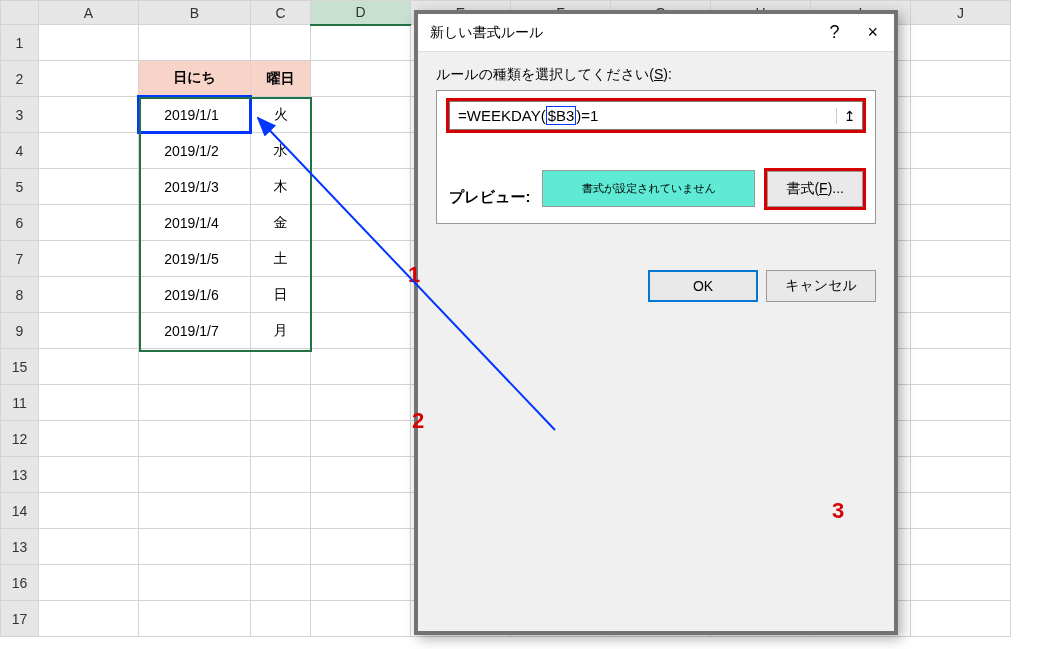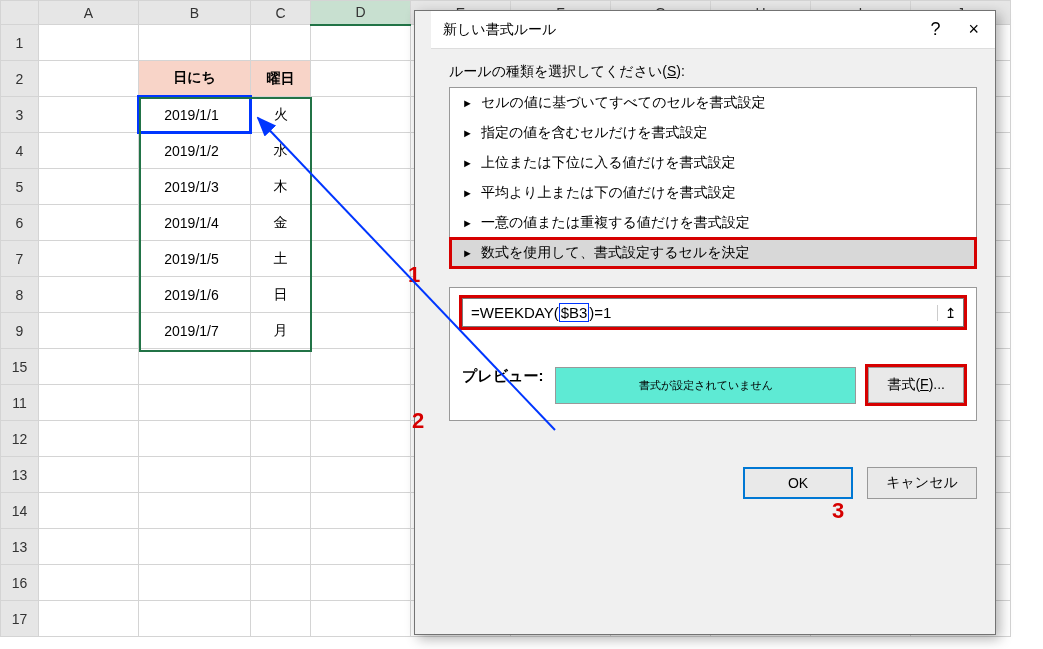--- a/index.html
+++ b/index.html
@@ -66,26 +66,25 @@
       border: 3px solid #0036ff !important;
       text-align: right;
       padding-right: 6px;
     }
     
     
     .dialog {
       position: absolute;
       left: 414px;
       top: 10px;
-      width: 582px;
+      width: 484px;
       height: 625px;
       background: #f0f0f0;
-      border: 1px solid #737373;
+      border: 4px solid #737373;
       box-shadow: 4px 4px 12px rgba(0,0,0,0.3);
-      padding-left: 16px;
     }
     .dialog-titlebar {
       display: flex;
       align-items: center;
       justify-content: space-between;
       padding: 8px 12px;
       background: #fff;
       border-bottom: 1px solid #ddd;
     }
     .titlebar-buttons {
@@ -161,21 +160,21 @@
     .range-btn {
       width: 26px;
       text-align: center;
       border-left: 1px solid #ccc;
       cursor: pointer;
       font-size: 14px;
     }
     
     .preview-row {
       display: flex;
-      align-items: flex-start;
+      align-items: flex-end;
       gap: 12px;
       margin-top: 8px;
     }
     .preview-label {
       font-weight: bold;
       font-size: 15px;
     }
     .preview-box {
       flex: 1;
       border: 1px solid #999;
@@ -191,21 +190,21 @@
       cursor: pointer;
       font-size: 14px;
     }
     .format-btn.highlighted {
       outline: 3px solid #d60000;
     }
     
     .dialog-footer {
       display: flex;
       justify-content: flex-end;
-      gap: 14px;
+      gap: 8px;
       padding: 14px 18px;
     }
     .dlg-btn {
       padding: 6px 0;
       width: 110px;
       text-align: center;
       border: 1px solid #999;
       background: #e9e9e9;
       cursor: pointer;
       font-size: 14px;
@@ -487,28 +486,20 @@
     <span>新しい書式ルール</span>
     <div class="titlebar-buttons">
       <span class="help-btn">?</span>
       <span class="close-btn">×</span>
     </div>
   </div>
   <div class="dialog-body">
     <div class="section-label">
       <span>ルールの種類を選択してください(</span><span class="underline">S</span><span>):</span>
     </div>
-    <div class="rule-type-list">
-      <div class="rule-type-item">セルの値に基づいてすべてのセルを書式設定</div>
-      <div class="rule-type-item">指定の値を含むセルだけを書式設定</div>
-      <div class="rule-type-item">上位または下位に入る値だけを書式設定</div>
-      <div class="rule-type-item">平均より上または下の値だけを書式設定</div>
-      <div class="rule-type-item">一意の値または重複する値だけを書式設定</div>
-      <div class="rule-type-item selected highlighted">数式を使用して、書式設定するセルを決定</div>
-    </div>
 
 
     <div class="formula-section">
       <div class="formula-input-wrap highlighted">
         <div class="formula-text"><span>=WEEKDAY(</span><span class="formula-ref-highlight">$B3</span><span>)=1</span></div>
         <div class="range-btn">↥</div>
       </div>
 
       <div class="preview-row" style="margin-top:40px;">
         <span class="preview-label">プレビュー:</span>

